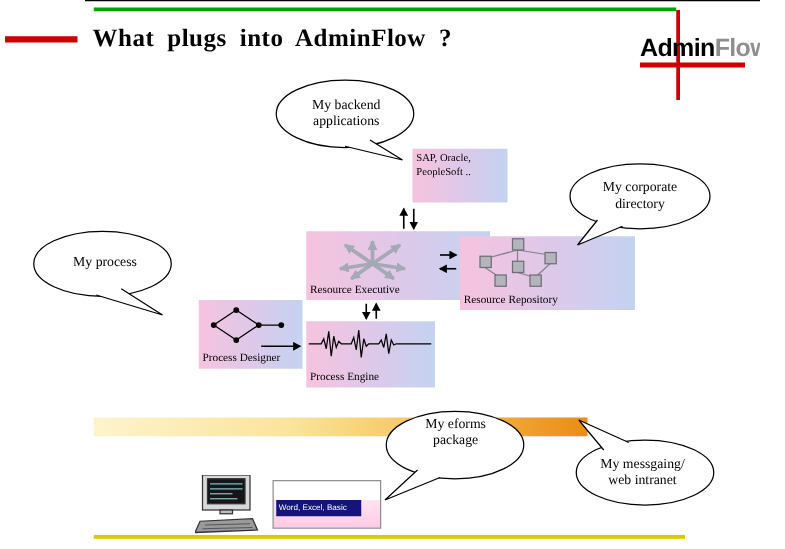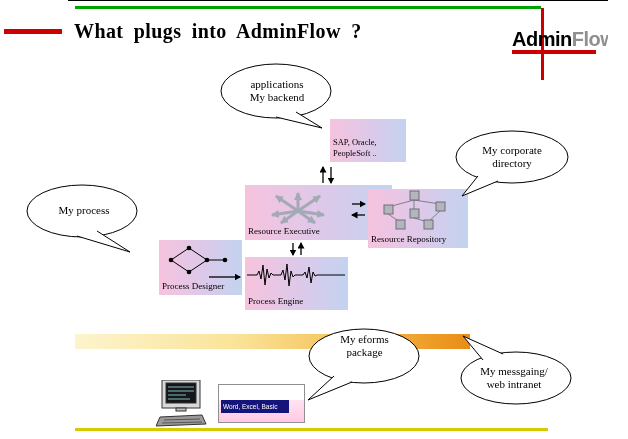--- a/index.html
+++ b/index.html
@@ -5,21 +5,21 @@
   html,body{margin:0;padding:0;background:#fff;}
   #slide{position:relative;width:608px;height:439px;background:#fff;overflow:hidden;
          font-family:"Liberation Serif",serif;}
   .abs{position:absolute;}
   #title{font-size:20px;font-weight:bold;color:#000;letter-spacing:.4px;word-spacing:5px;white-space:nowrap;}
   .gbox{background:linear-gradient(90deg,#f6c3de 0%,#dcc9ea 55%,#c3d3f0 100%);}
   .box-label{position:absolute;left:3px;bottom:4px;font-size:9px;color:#000;white-space:nowrap;}
   .callout .ctext{position:absolute;left:0;width:100%;text-align:center;font-size:11px;
                   line-height:1.18;color:#000;}
   .callout svg{position:absolute;left:0;top:0;}
-  .sap-text{position:absolute;left:3px;top:18px;font-size:8.5px;line-height:1.3;color:#000;}
+  .sap-text{position:absolute;left:3px;top:2px;font-size:8.5px;line-height:1.3;color:#000;}
   #logo-text{font-family:"Liberation Sans",sans-serif;font-size:20px;font-weight:bold;
              white-space:nowrap;letter-spacing:-.5px;}
   #logo-admin{color:#000;}
   #logo-flow{color:#8f8f8f;}
   #office-box{border:1px solid #909090;
     background:linear-gradient(180deg,#ffffff 0%,#ffffff 40%,#ffe4f1 40%,#ffc9e4 100%);}
   #office-strip{position:absolute;left:2px;top:15px;width:66px;height:13px;background:#14147a;
     color:#fff;font-family:"Liberation Sans",sans-serif;font-size:6.5px;line-height:13px;
     padding-left:2px;white-space:nowrap;}
 </style>
@@ -61,21 +61,21 @@
         <line x1="53" y1="26" x2="75" y2="11"></line>
         <line x1="53" y1="26" x2="27" y2="30"></line>
         <line x1="53" y1="26" x2="79" y2="30"></line>
         <line x1="53" y1="26" x2="36" y2="38"></line>
         <line x1="53" y1="26" x2="70" y2="38"></line>
       </g>
     </svg>
     <div class="box-label">Resource Executive</div>
   </div>
 
-  <div class="abs gbox" style="left:368px;top:189px;width:100px;height:59px;">
+  <div class="abs gbox" style="left:368px;top:189px;width:100px;height:59px;padding-left:40px;">
     <svg width="100" height="44" viewBox="0 0 100 44" style="position:absolute;left:0;top:0;">
       <g stroke="#80808a" stroke-width="1">
         <line x1="46" y1="11" x2="20" y2="18"></line>
         <line x1="46" y1="11" x2="46" y2="22"></line>
         <line x1="46" y1="11" x2="72" y2="15"></line>
         <line x1="20" y1="25" x2="32" y2="33"></line>
         <line x1="46" y1="29" x2="60" y2="33"></line>
         <line x1="72" y1="22" x2="60" y2="33"></line>
       </g>
       <g fill="#b4b4bc" stroke="#6e6e78" stroke-width="1">
@@ -152,22 +152,22 @@
   <div class="abs" id="office-box" style="left:218px;top:384px;width:85px;height:37px;">
     <div id="office-strip">Word, Excel, Basic</div>
   </div>
 
   <div class="abs callout" style="left:218px;top:62px;width:118px;height:75px;">
     <svg width="118" height="75" viewBox="0 0 118 75">
       <ellipse cx="58" cy="29" rx="55" ry="27" fill="#fff" stroke="#000" stroke-width="1"></ellipse>
       <path d="M 78 50 L 104 66 L 58 55" fill="#fff" stroke="#000" stroke-width="1"></path>
     </svg>
     <div class="ctext" style="top:16px;">
+      <div>My backend</div>
       <div>applications</div>
-      <div>My backend</div>
     </div>
   </div>
 
   <div class="abs callout" style="left:452px;top:130px;width:120px;height:72px;">
     <svg width="120" height="72" viewBox="0 0 120 72">
       <ellipse cx="60" cy="27" rx="56" ry="26" fill="#fff" stroke="#000" stroke-width="1"></ellipse>
       <path d="M 26 46 L 10 66 L 46 51" fill="#fff" stroke="#000" stroke-width="1"></path>
     </svg>
     <div class="ctext" style="top:14px;">
       <div>My corporate</div>

